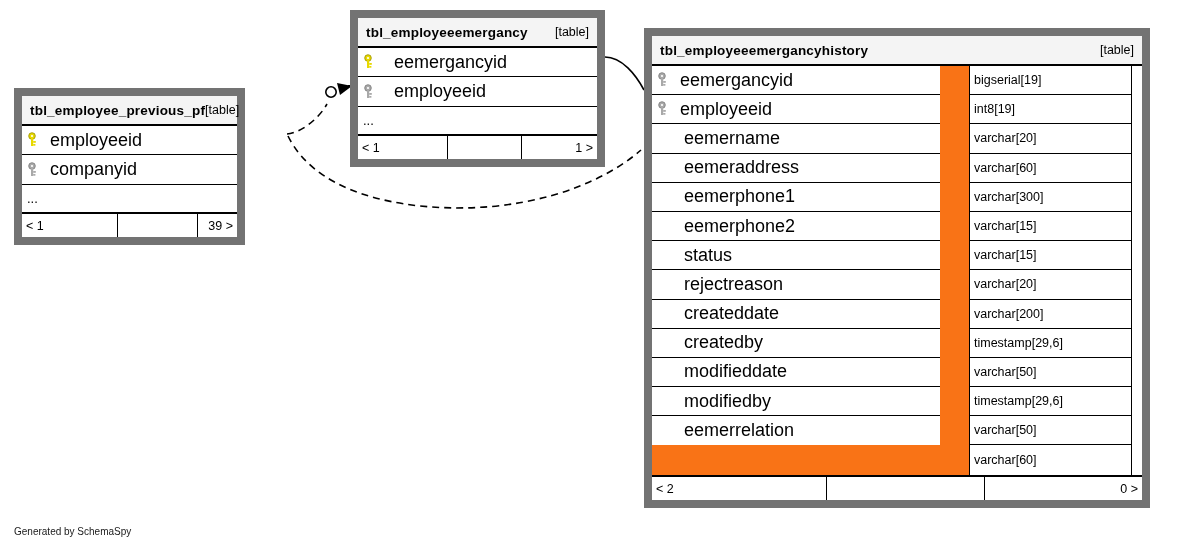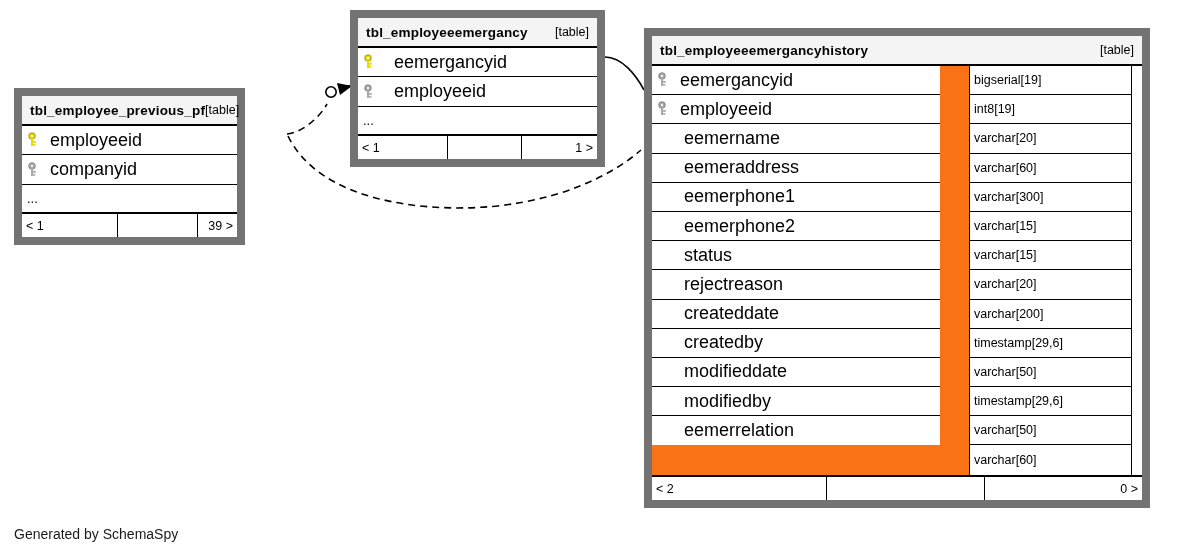--- a/index.html
+++ b/index.html
@@ -132,21 +132,21 @@
   .foot-cell.right { justify-content: flex-end; }
 
   
   .keyicon { display: block; }
 
   
   #credit {
     position: absolute;
     left: 14px;
     top: 526px;
-    font-size: 14px;
+    font-size: 10px;
     color: #1a1a1a;
     white-space: nowrap;
   }
 </style>
 </head>
 <body>
 
 <div id="canvas">
 
   <svg id="edges" viewBox="0 0 1191 558" width="1191" height="558" xmlns="http://www.w3.org/2000/svg">

